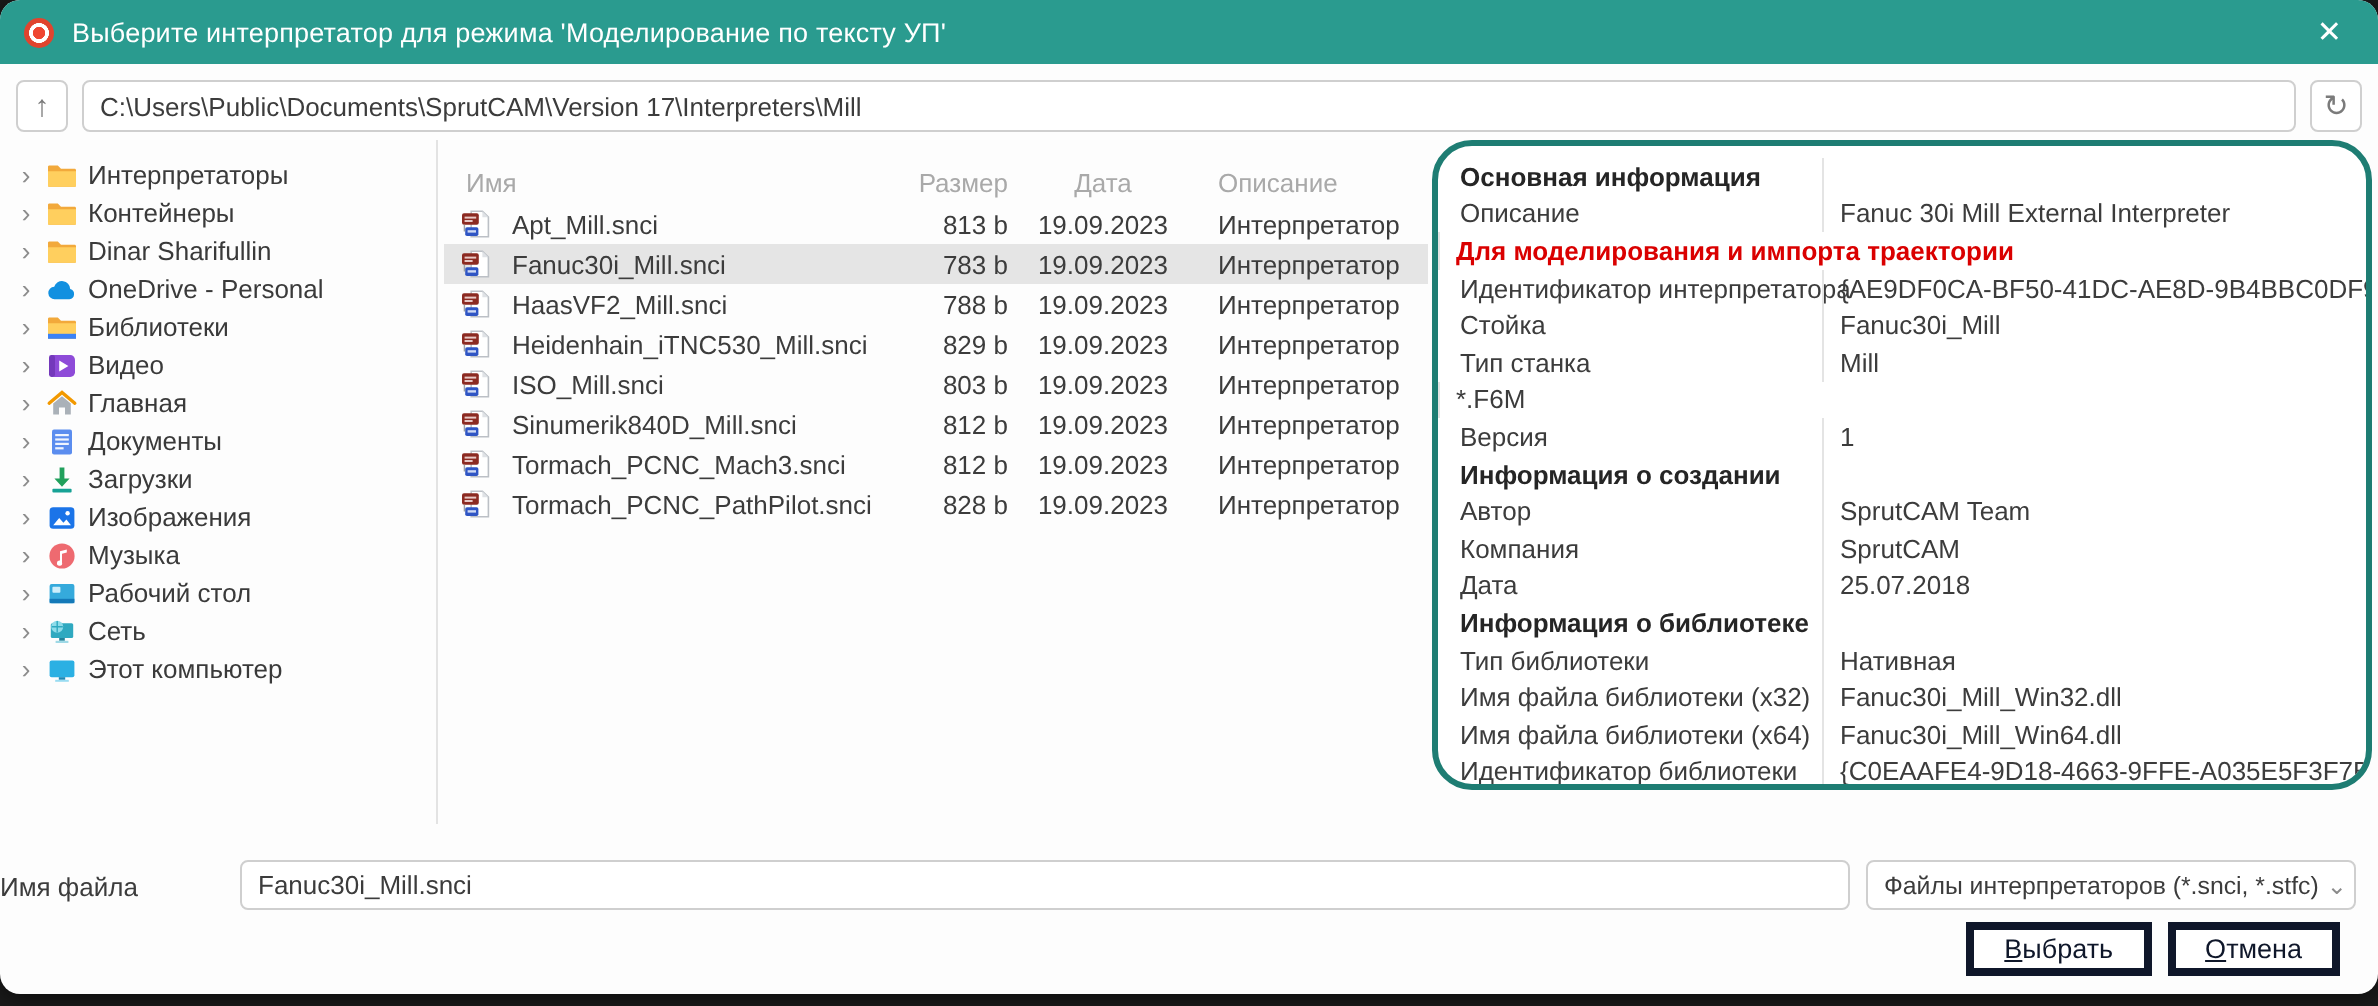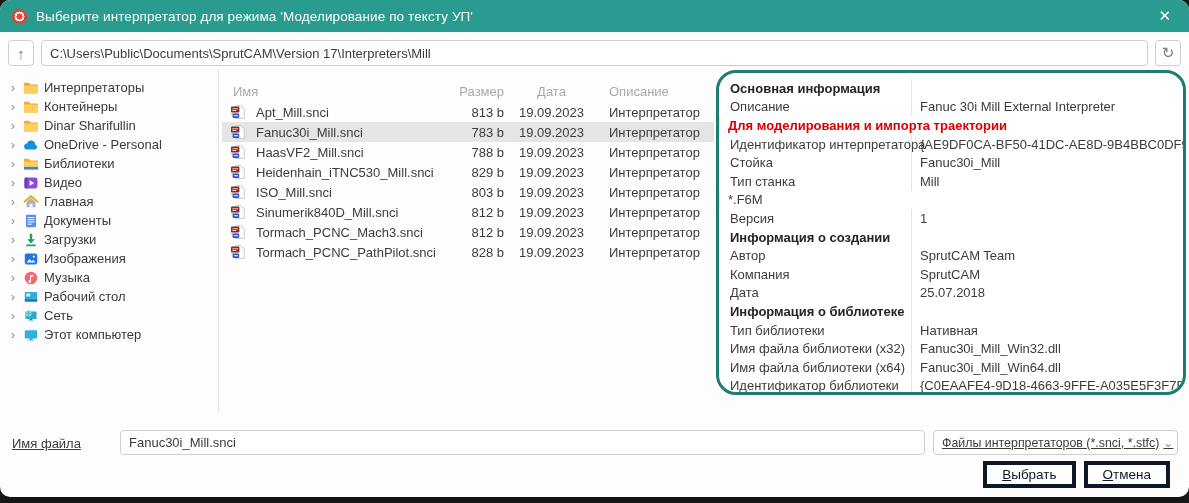--- a/index.html
+++ b/index.html
@@ -42,27 +42,27 @@
   
   .info-panel{position:absolute;left:716px;top:70px;width:470px;height:325px;box-sizing:border-box;
               border:3px solid #1e7d73;border-radius:20px;background:#fff;padding-top:6px;overflow:hidden;}
   .irow{display:grid;grid-template-columns:192px 1fr;height:18.6px;align-items:center;font-size:13px;color:#3c3c3c;}
   .i-label{padding-left:11px;white-space:nowrap;}
   .i-label.hdr{font-weight:bold;color:#252525;}
   .i-value{border-left:1px solid #e4e4e4;height:100%;display:flex;align-items:center;
            padding-left:8px;white-space:nowrap;}
   .i-value.red{color:#da0000;font-weight:bold;}
   
-  .fname-label{position:absolute;left:12px;top:436px;font-size:13px;color:#3c3c3c;text-decoration:underline;}
+  .fname-label{position:absolute;left:0;top:436px;font-size:13px;color:#3c3c3c;}
   .fname-input{position:absolute;left:120px;top:430px;width:805px;height:25px;box-sizing:border-box;
                border:1px solid #cfcfcf;border-radius:4px;font-family:"Liberation Sans",sans-serif;
                font-size:13px;color:#3c3c3c;padding:0 8px;outline:none;}
   .ftype-select{position:absolute;left:933px;top:430px;width:245px;height:25px;box-sizing:border-box;
                 border:1px solid #cfcfcf;border-radius:4px;background:#fff;display:flex;align-items:center;
-                font-size:12.4px;color:#3c3c3c;padding:0 4px 0 8px;cursor:pointer;white-space:nowrap;overflow:hidden;text-decoration:underline;}
+                font-size:12.4px;color:#3c3c3c;padding:0 4px 0 8px;cursor:pointer;white-space:nowrap;overflow:hidden;}
   .ftype-select .dd{margin-left:auto;color:#8b8b8b;font-size:12px;padding-left:4px;}
   .btn-row{position:absolute;right:19px;bottom:9px;display:flex;gap:8px;}
   .btn{height:27px;padding:0 15px;border:4px solid #0f172a;border-radius:0;background:#fff;
        font-family:"Liberation Sans",sans-serif;font-size:13.5px;color:#0f172a;cursor:pointer;}
   .btn .u{text-decoration:underline;}
 </style>
 </head>
 <body>
 
 <div class="stage">

